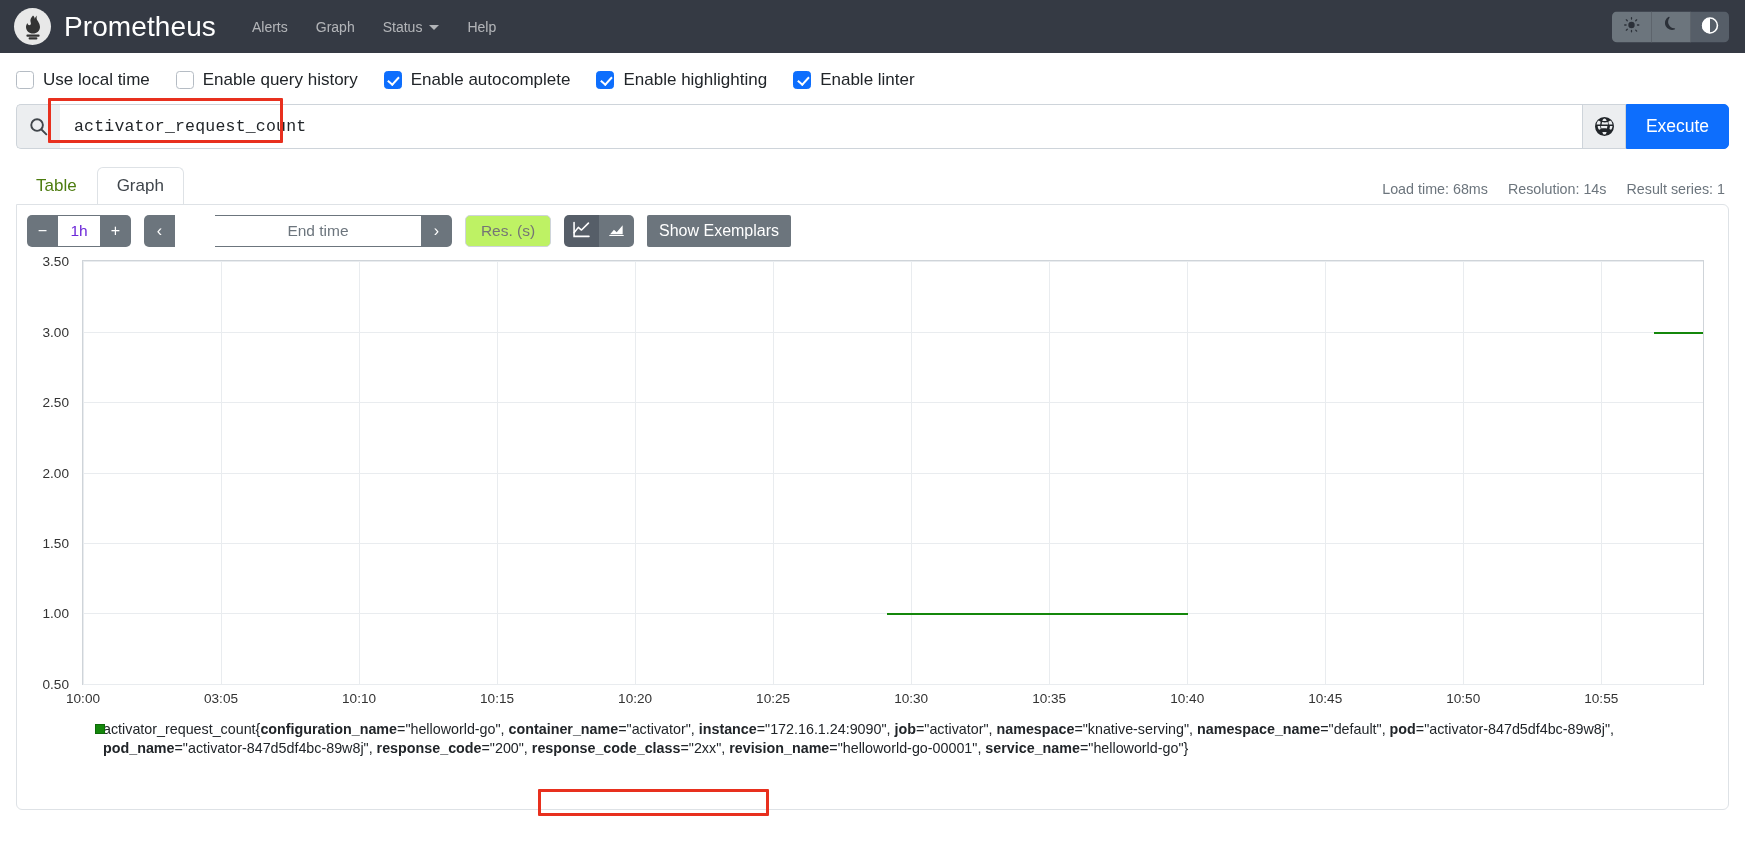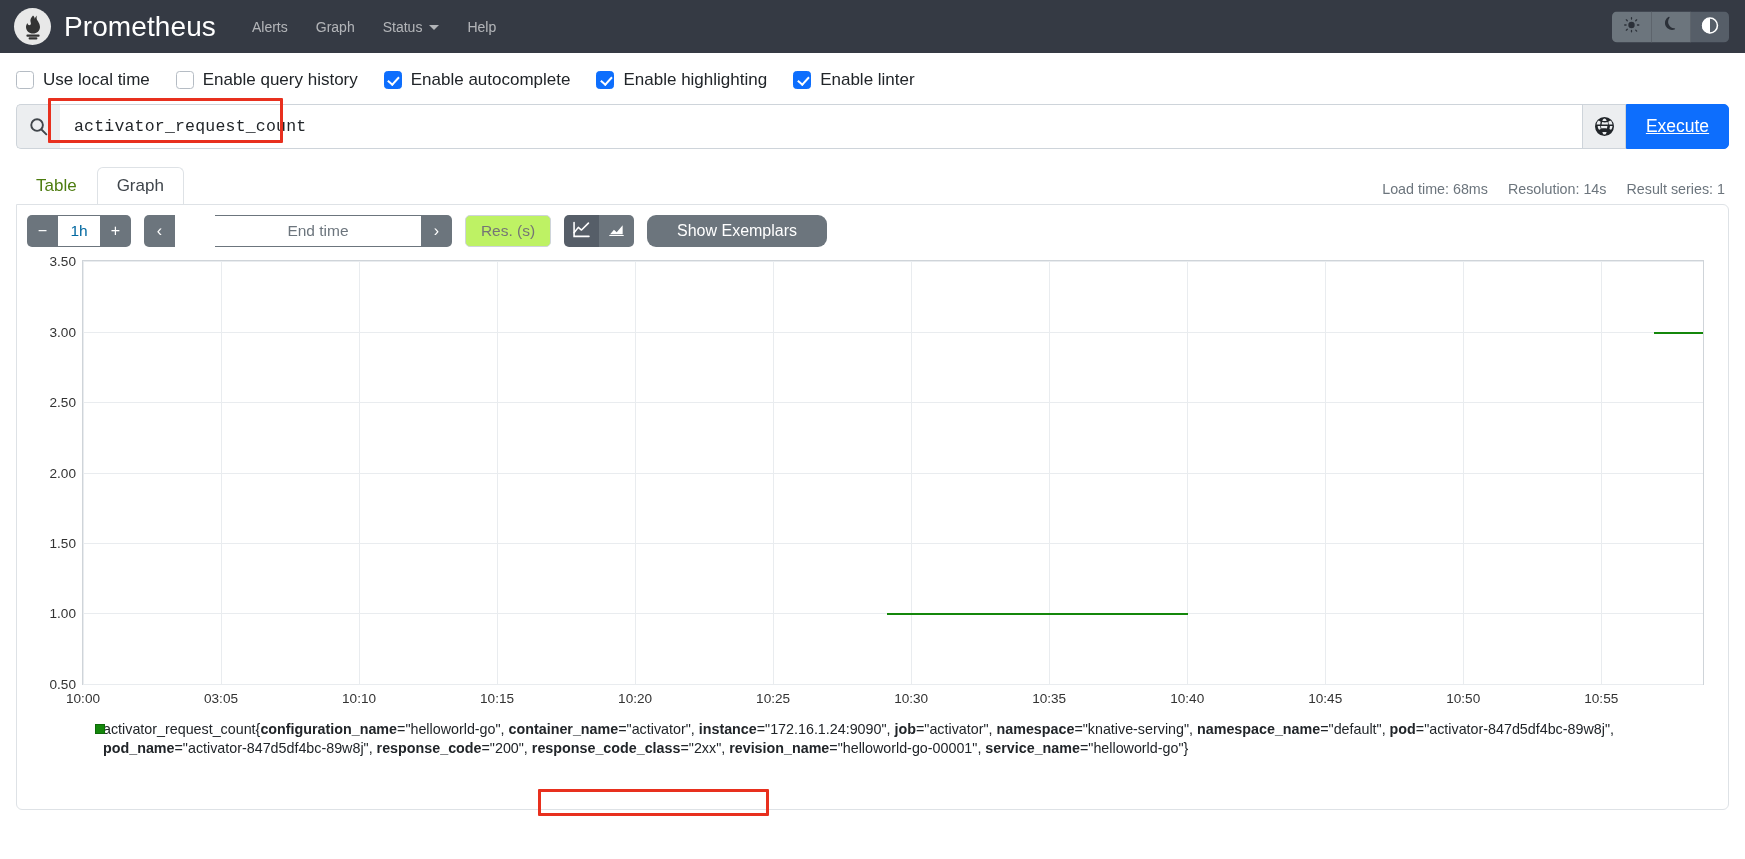--- a/index.html
+++ b/index.html
@@ -155,21 +155,21 @@
     cursor: pointer;
   }
   .q-exec {
     width: 103px;
     background: #0d6efd;
     color: #fff;
     border: 1px solid #0d6efd;
     border-radius: 0 5px 5px 0;
     font-size: 17.5px;
     cursor: pointer;
-    display:flex;align-items:center;justify-content:center;text-decoration:underline;
+    display:flex;align-items:center;justify-content:center;
   }
 
   
   .annot {
     position: absolute;
     border: 3px solid #e8301e;
     pointer-events: none;
     z-index: 40;
     border-radius: 1px;
   }
@@ -234,21 +234,21 @@
     height: 32px;
     min-width: 31px;
     font-size: 16px;
     cursor: pointer;
     display:flex;align-items:center;justify-content:center;
     padding: 0 9px;
   }
   .gbtn.dark { background: #565e68; }
   .gbtn.light {
     background: #fff;
-    color: #0369a1;
+    color: #6d28d9;
     border-top: 1px solid #6c757d;
     border-bottom: 1px solid #6c757d;
   }
   .gbtn.range-val { min-width: 42px; font-size: 15.5px; }
   .gbtn.endtime {
     width: 206px;
     color: #6c757d;
     font-size: 15.5px;
     margin-left: 40px;
   }
@@ -260,23 +260,23 @@
     font-size: 15.5px;
     color: #6c757d;
     text-align: center;
     outline: none;
     font-family: "Liberation Sans", sans-serif;
   }
   .exemplar-btn {
     background: #6c757d;
     color: #fff;
     border: none;
-    border-radius: 9px;
+    border-radius: 2px;
     height: 32px;
-    padding: 0 30px;
+    padding: 0 12px;
     font-size: 16px;
     cursor: pointer;
   }
 
   
   .chart-wrap {
     position: relative;
     margin: 13px 12px 0 12px;
     height: 460px;
   }
@@ -291,21 +291,21 @@
     width: 1px; background: #e9ecef;
   }
   .gridh {
     position: absolute; left: 0; right: 0;
     height: 1px; background: #e9ecef;
   }
   .ytick {
     position: absolute;
     right: 100%;
     transform: translateY(-50%);
-    margin-right: 7px;
+    margin-right: 14px;
     font-size: 13.6px;
     color: #333;
     white-space: nowrap;
   }
   .xtick {
     position: absolute;
     top: 100%;
     transform: translateX(-50%);
     margin-top: 7px;
     font-size: 13.6px;

